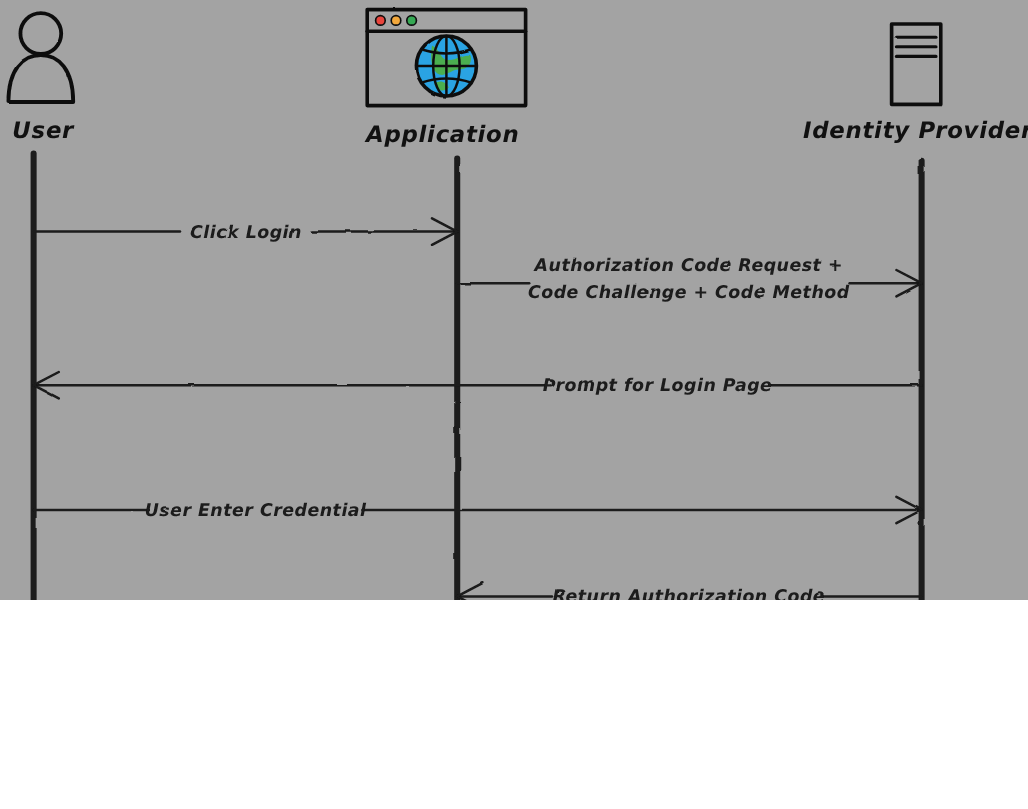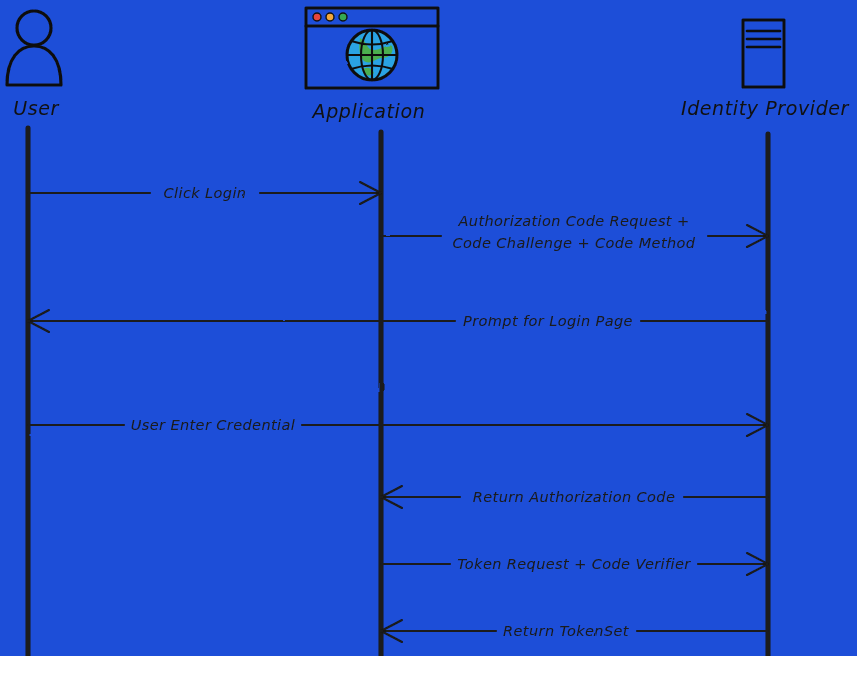--- a/index.html
+++ b/index.html
@@ -3,24 +3,25 @@
 <meta charset="utf-8">
 <style>
   html, body {
     margin: 0;
     padding: 0;
     background: #ffffff;
   }
   #canvas {
     position: relative;
     width: 857px;
-    height: 656px;
-    background: #1d4ed8;
+    height: 500px;
+    background: #a3a3a3;
     overflow: hidden;
     font-family: "DejaVu Sans", sans-serif;
+    font-weight: bold;
   }
   .diagram-svg {
     position: absolute;
     left: 0;
     top: 0;
     width: 857px;
     height: 674px;
   }
   .actor-label {
     font-family: "DejaVu Sans", sans-serif;

